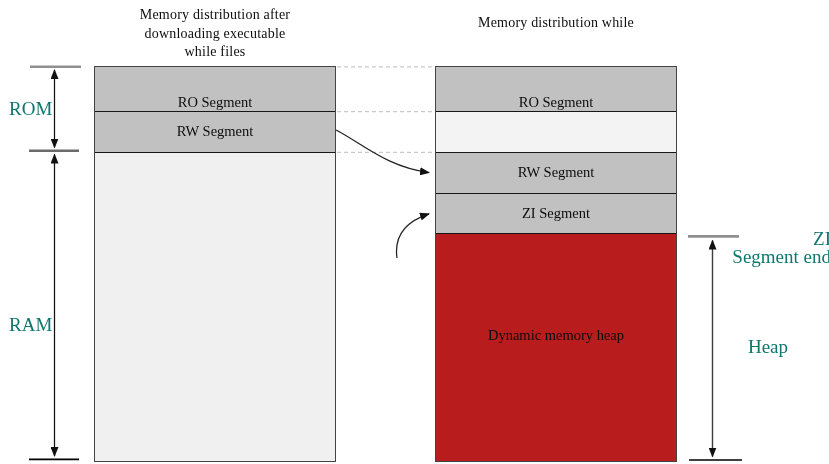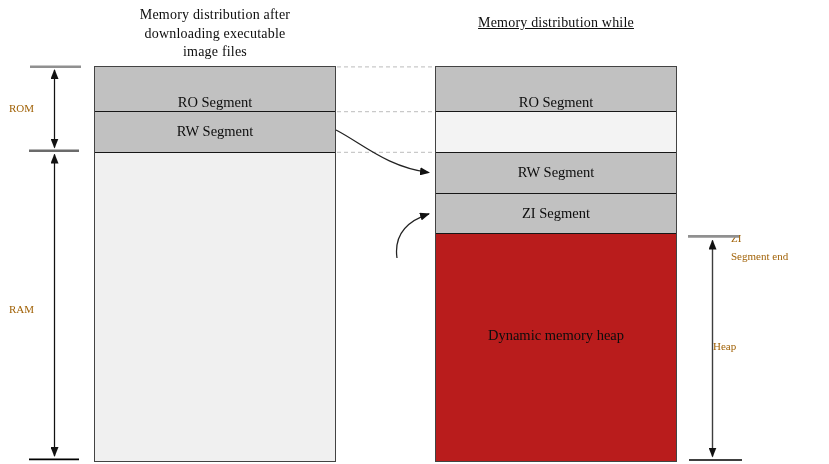--- a/index.html
+++ b/index.html
@@ -15,21 +15,21 @@
   .title {
     position:absolute;
     text-align:center;
     font-size:14px;
     line-height:18.5px;
     letter-spacing:0.2px;
     color:#0d0d0d;
   }
   .title span { display:block; }
   .title-left  { left:94px;  top:6px;  width:242px; }
-  .title-right { left:435px; top:14px; width:242px;text-decoration:underline; }
+  .title-right { left:435px; top:14px; width:242px; }
 
   .membox {
     position:absolute;
     top:66px;
     width:242px;
     height:396px;
     border:1.5px solid #434343;
     background:#f0f0f0;
     display:flex;
     flex-direction:column;
@@ -56,47 +56,47 @@
     background:#b91c1c;
     display:flex;
     justify-content:center;
     align-items:flex-start;
     padding-top:93px;
     font-size:14.5px;
   }
 
   .side-label {
     position:absolute;
-    font-size:11px;
+    font-size:19px;
     line-height:17.5px;
-    text-align:left;
-    color:#a16207;
+    text-align:right;
+    color:#0f766e;
   }
   .side-label span { display:block; }
   .label-rom  { left:9px;   top:100px; width:42px; }
-  .label-ram  { left:9px;   top:301px; width:42px; }
+  .label-ram  { left:9px;   top:316px; width:42px; }
   .label-zi-end { left:731px; top:230px; width:100px; }
   .label-heap { left:713px; top:338px; width:75px; }
 
   svg.overlay {
     position:absolute;
     left:0; top:0;
     width:829px; height:464px;
     pointer-events:none;
   }
 </style>
 </head>
 <body>
 
 <div class="stage">
 
   <div class="title title-left">
     <span>Memory distribution after</span>
     <span>downloading executable</span>
-    <span>image files</span>
+    <span>while files</span>
   </div>
   <div class="title title-right">
     <span>Memory distribution while</span>
   </div>
 
   <div class="membox membox-left">
     <div class="seg seg-dark h45">
       <span>RO Segment</span>
     </div>
     <div class="seg seg-dark h41">

